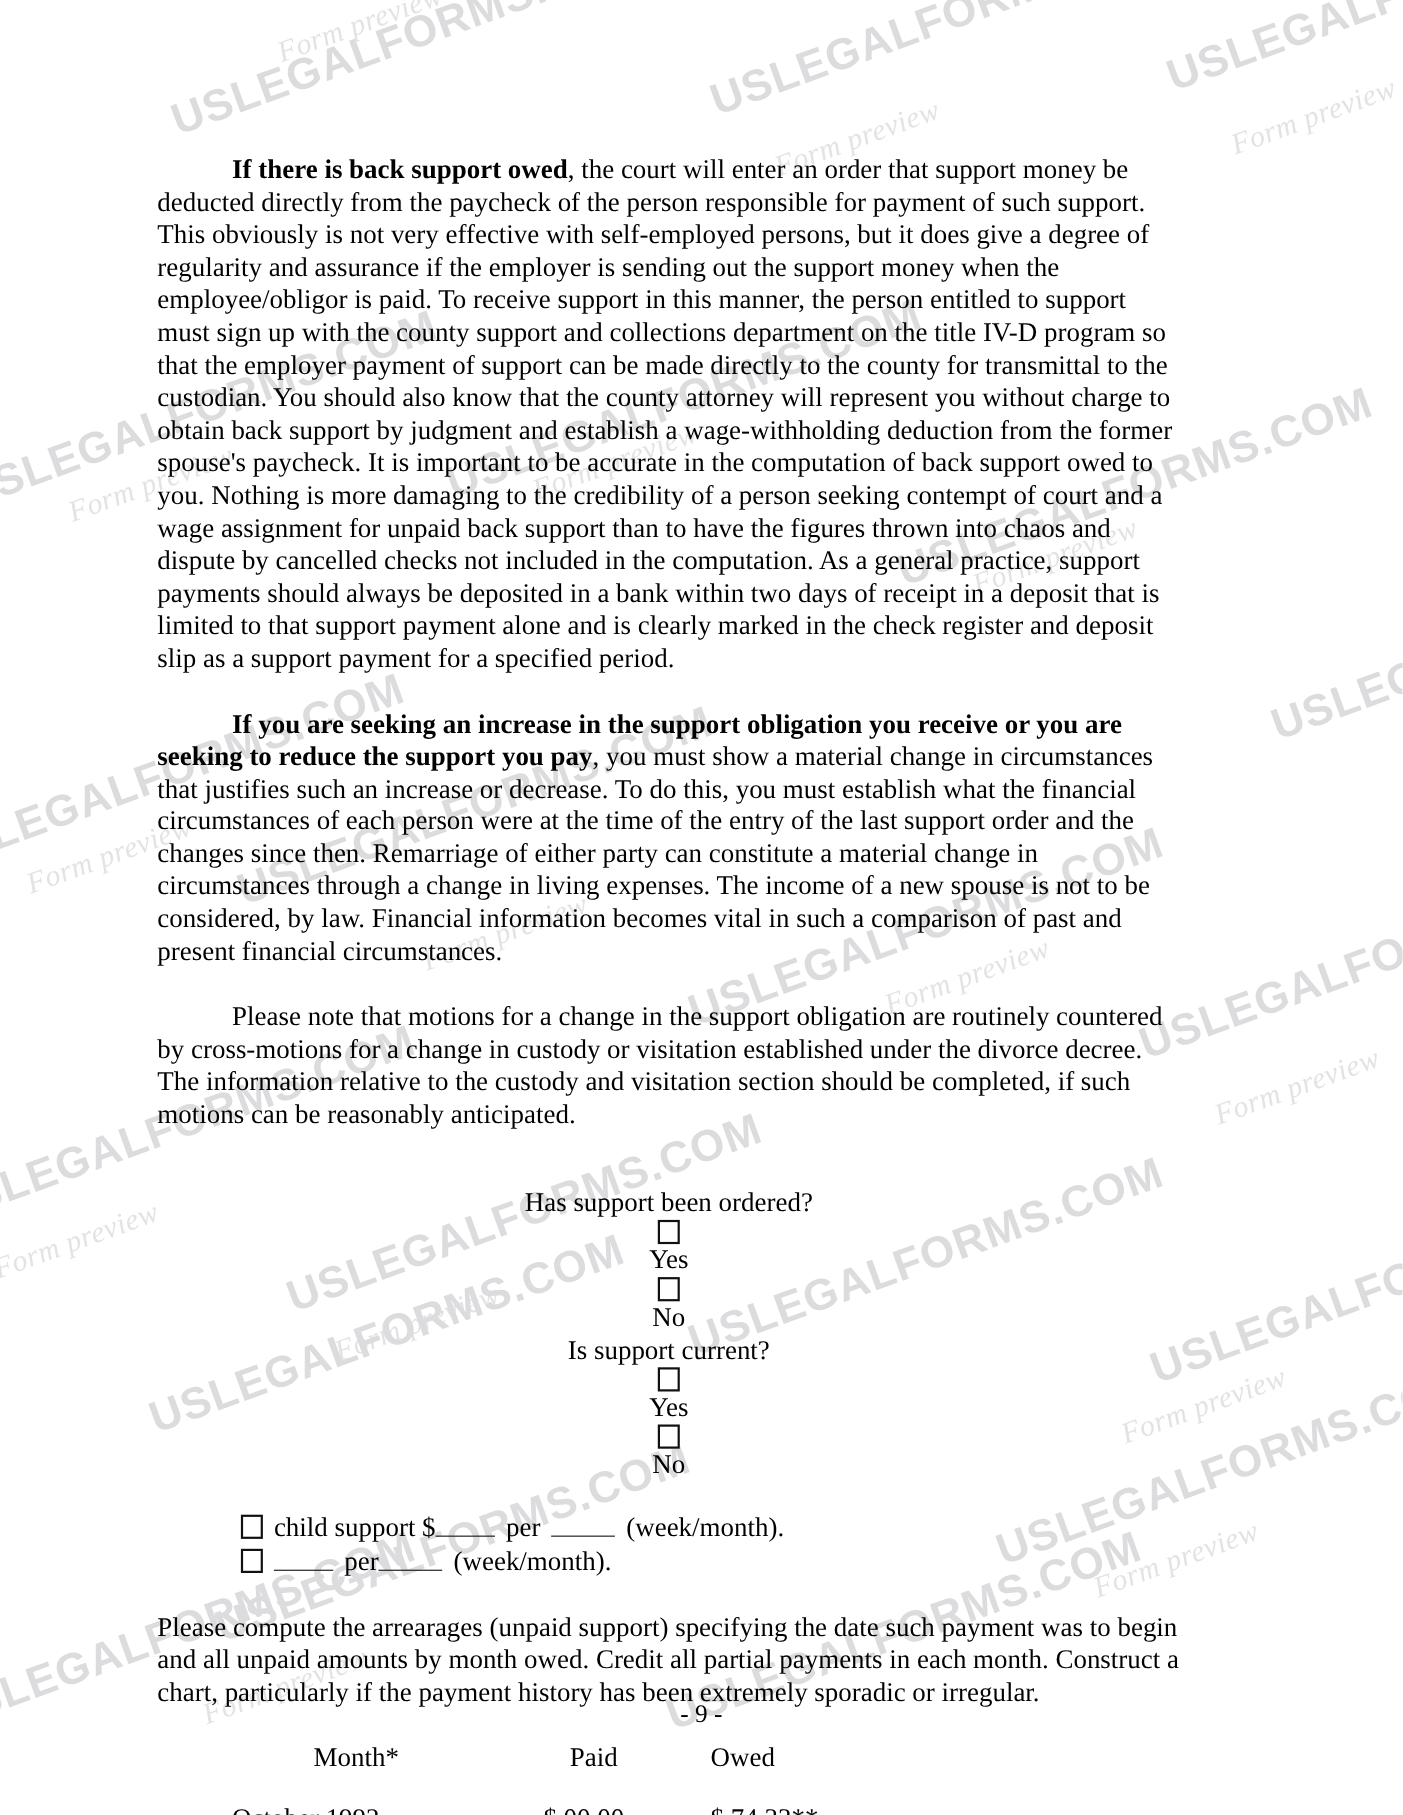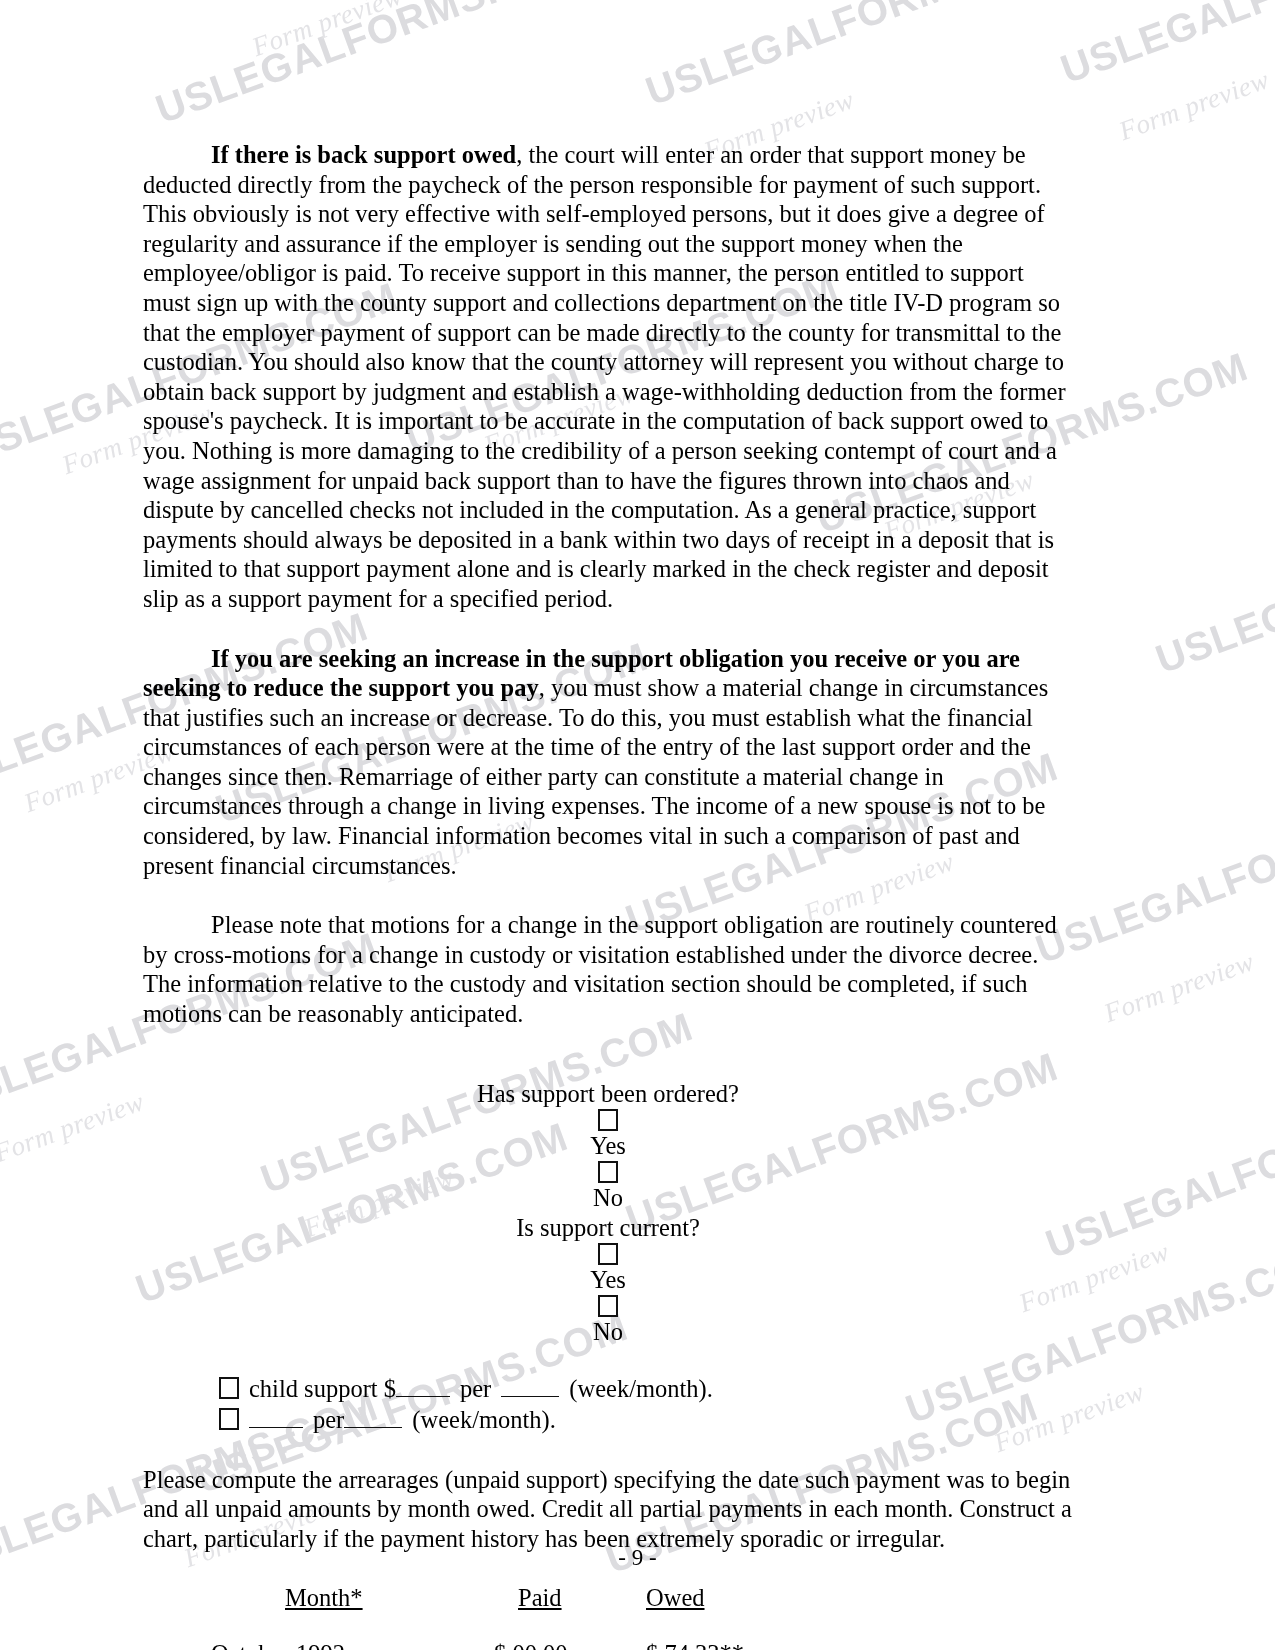--- a/index.html
+++ b/index.html
@@ -129,21 +129,21 @@
   .chart table {
     border-collapse: collapse;
   }
   .chart th, .chart td {
     padding: 0;
     font-weight: normal;
     text-align: left;
     line-height: 30px;
     white-space: nowrap;
   }
-  .chart th { font-weight: normal; text-decoration: underline; }
+  .chart th { font-weight: normal; }
   .col-month { width: 283px; padding-left: 74px !important; }
   .col-paid  { width: 140px; }
   .col-owed  { width: 160px; }
   .th-paid { padding-left: 24px !important; }
   .th-owed { padding-left: 12px !important; }
   .spacer-row td { height: 26px; line-height: 26px; }
   .num-right { text-align: left; padding-right: 18px !important; }
   .num-owed  { text-align: left !important; padding-left: 12px !important; }
 
   

